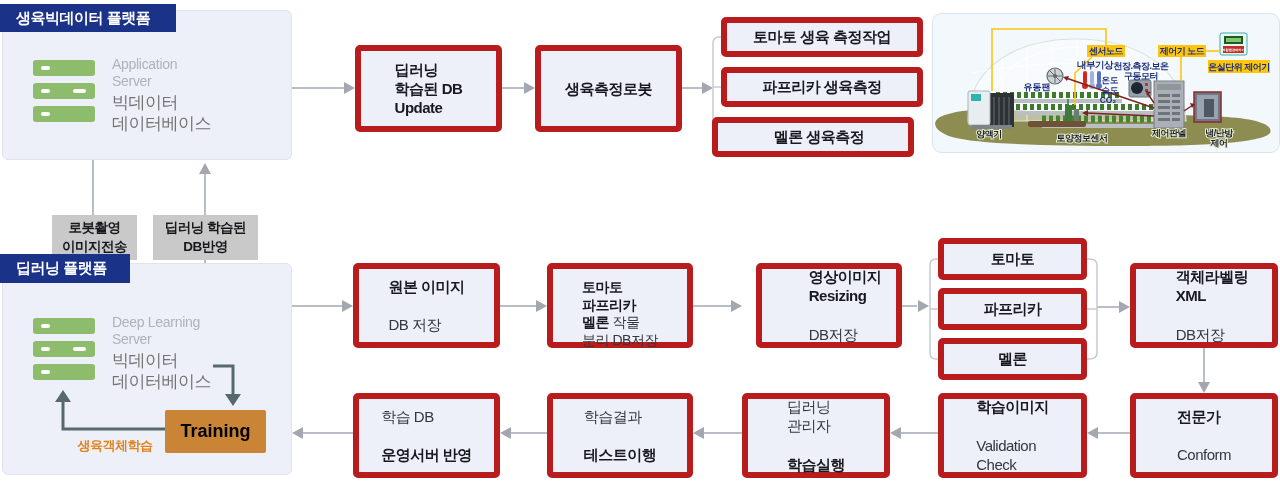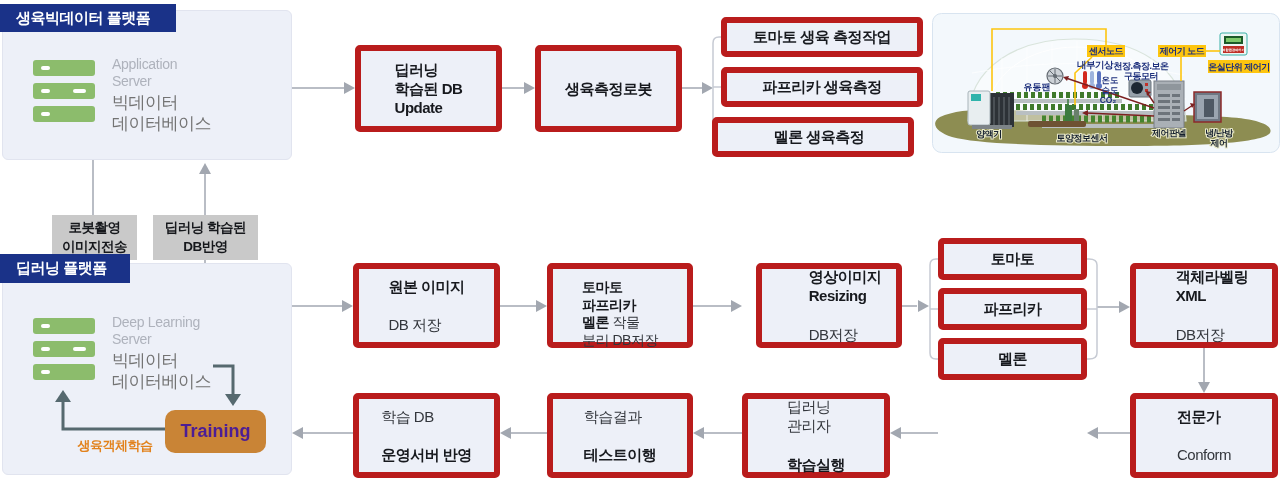--- a/index.html
+++ b/index.html
@@ -37,23 +37,23 @@
   .server-name{color:#737373;font-size:17px;line-height:1.25;font-weight:normal;white-space:pre-line;margin-top:2px;letter-spacing:-0.5px;}
   .server-icon{position:absolute;z-index:2;}
   
   .gray-label{
     position:absolute;background:#c9c9c9;color:#16181c;font-weight:bold;
     font-size:13.5px;line-height:1.35;display:flex;align-items:center;justify-content:center;
     text-align:center;white-space:pre-line;z-index:2;letter-spacing:-0.5px;margin-top:28px;
   }
   
   .training{
-    position:absolute;background:#c98436;color:#4c1d95;font-weight:bold;
+    position:absolute;background:#c98436;color:#000000;font-weight:bold;
     font-size:18px;display:flex;align-items:center;justify-content:center;
-    z-index:2;border-radius:10px;
+    z-index:2;border-radius:2px;
   }
   .training-note{
     position:absolute;color:#e2821c;font-weight:bold;font-size:13px;
     z-index:2;text-align:center;letter-spacing:-0.5px;
   }
   svg.overlay{position:absolute;left:0;top:0;z-index:1;}
   .gh-wrap{position:absolute;left:932px;top:13px;width:348px;height:140px;z-index:2;}
 </style>
 </head>
 <body>
@@ -225,20 +225,27 @@
       <span class="r">DB저장</span>
     </div>
   </div>
 
   <div class="box" style="left:1130px;top:393px;width:148px;height:85px;">
     <div class="txt stack">
       <span class="b">전문가</span>
       <span class="r">Conform</span>
     </div>
   </div>
+  <div class="box" style="left:938px;top:393px;width:149px;height:85px;">
+    <div class="txt stack">
+      <span class="b">학습이미지</span>
+      <span class="r">Validation
+Check</span>
+    </div>
+  </div>
   <div class="box" style="left:742px;top:393px;width:148px;height:85px;">
     <div class="txt stack">
       <span class="r">딥러닝
 관리자</span>
       <span class="b">학습실행</span>
     </div>
   </div>
   <div class="box" style="left:547px;top:393px;width:146px;height:85px;">
     <div class="txt stack">
       <span class="r">학습결과</span>

